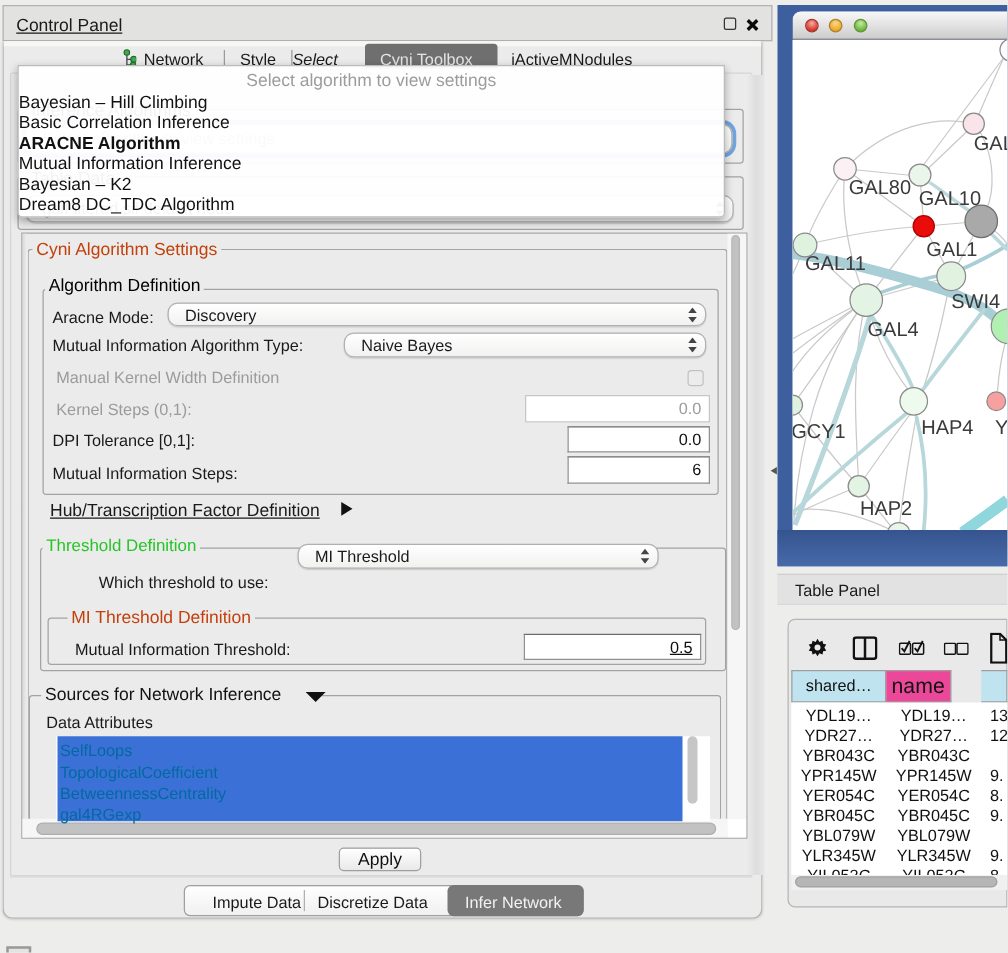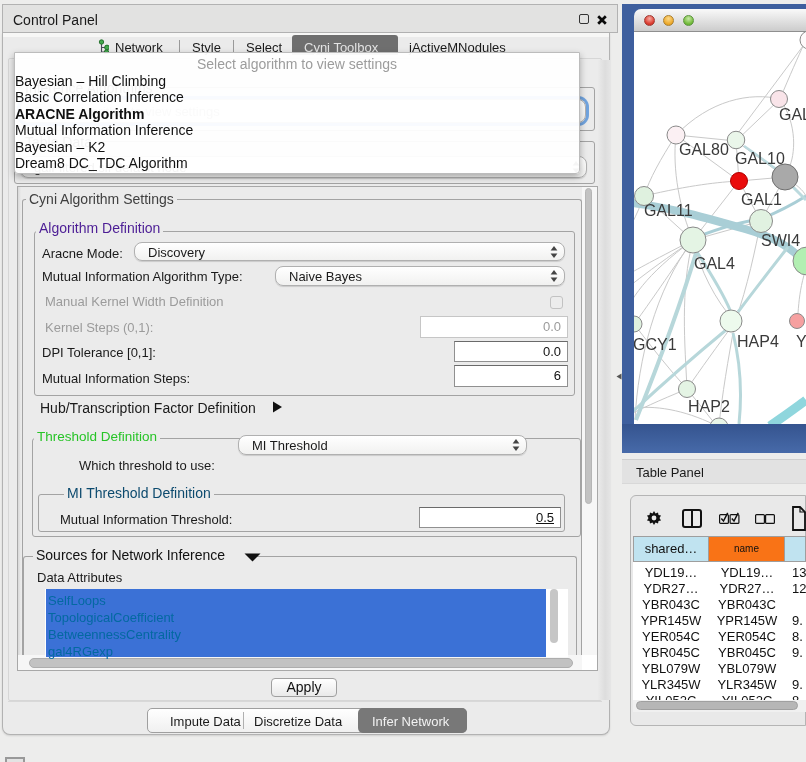--- a/index.html
+++ b/index.html
@@ -1,19 +1,19 @@
 <!DOCTYPE html>
 <html><head>
 <meta charset="utf-8">
 <style>
   * { margin:0; padding:0; box-sizing:border-box; }
   html,body { width:806px; height:762px; background:#ededec; font-family:"Liberation Sans", sans-serif; overflow:hidden; position:relative; }
   .abs { position:absolute; }
   .t13 { font-size:13px; color:#1a1a1a; }
-  .t14 { font-size:14px; color:#1a1a1a; }
+  .t14 { font-size:14px; color:#1a1a1a;text-decoration:underline; }
   .bold { font-weight:normal; }
   .combo {
     position:absolute; border:1px solid #b0b0b0; border-radius:8px;
     background:linear-gradient(#ffffff, #f1f1f0);
     box-shadow:0 1px 1px rgba(0,0,0,0.14);
     font-size:13px; color:#1a1a1a;
   }
   .combo .ctext { position:absolute; left:13px; top:50%; transform:translateY(-50%); white-space:nowrap; }
   .combo .arrows { position:absolute; right:6px; top:50%; transform:translateY(-50%); width:8px; height:12px; }
   .field { position:absolute; background:#fff; border:1px solid #909090; border-top-color:#6a6a6a; font-size:13px; color:#111; text-align:right; padding-right:6px; }
@@ -36,21 +36,21 @@
 <svg class="abs" style="left:96px; top:37px;" width="13" height="17" viewBox="0 0 13 17">
   <path d="M5.5 5 L5.5 15 L10.5 15 M5.5 10.5 L11 10.5" stroke="#4a4a5a" stroke-width="1.1" fill="none"></path>
   <circle cx="5.5" cy="5" r="2.2" fill="#44a84e" stroke="#1d6b26" stroke-width="0.9"></circle>
   <circle cx="11" cy="10.5" r="2.4" fill="#44a84e" stroke="#1d6b26" stroke-width="0.9"></circle>
   <circle cx="10.5" cy="15" r="2.2" fill="#44a84e" stroke="#1d6b26" stroke-width="0.9"></circle>
 </svg>
 <div class="abs t13" style="left:115px; top:40px;">Network</div>
 <div class="abs" style="left:179px; top:40px; width:1px; height:13px; background:#9a9a9a;"></div>
 <div class="abs t13" style="left:192px; top:40px;">Style</div>
 <div class="abs" style="left:233px; top:40px; width:1px; height:13px; background:#9a9a9a;"></div>
-<div class="abs t13" style="left:246px; top:40px;">Select</div>
+<div class="abs t13" style="left:234px; top:40px;font-style:italic;">Select</div>
 <div class="abs t13" style="left:304px; top:40px; color:#e4e4e4;">Cyni Toolbox</div>
 <div class="abs t13" style="left:409px; top:40px;">jActiveMNodules</div>
 
 <div class="abs" style="left:8px; top:58px; width:594px; height:643px; border:1px solid #d6d6d6; border-radius:2px;"></div>
 <div class="abs" style="left:598px; top:60px; width:13px; height:640px; background:linear-gradient(90deg,#eaeaea,#dddddd 55%,#e6e6e6);"></div>
 
 <div class="grp" style="left:14px; top:87px; width:581px; height:44px;"></div>
 <div class="grplabel" style="left:22px; top:80px; color:#111;">Inference Algorithms</div>
 <div class="combo" style="left:20px; top:99px; width:566px; height:24px; box-shadow:0 0 0 3px rgba(100,155,220,0.9);">
   <span class="ctext" style="color:#999;">Select algorithm to view settings</span>
@@ -69,24 +69,24 @@
 <div class="abs" style="left:18px; top:187px; width:3px; height:483px; background:linear-gradient(90deg,#d8d8d8,#ebebeb);"></div>
 
 <div class="abs" style="left:582px; top:187px; width:15px; height:468px; background:#f6f6f6;"></div>
 <div class="abs" style="left:585px; top:188px; width:7px; height:316px; background:#c2c2c2; border:1px solid #b5b5b5; border-radius:4px;"></div>
 
 <div class="abs" style="left:18px; top:655px; width:564px; height:15px; background:#f6f6f6;"></div>
 <div class="abs" style="left:29px; top:658px; width:544px; height:10px; background:#c2c2c2; border:1px solid #adadad; border-radius:5px;"></div>
 <div class="abs" style="left:582px; top:655px; width:15px; height:15px; background:#fff;"></div>
 
 <div class="grp" style="left:22px; top:199px; width:560px; height:456px; border-bottom:none; border-radius:3px 3px 0 0;"></div>
-<div class="grplabel" style="left:26px; top:191px; color:#404040;">Cyni Algorithm Settings</div>
+<div class="grplabel" style="left:26px; top:191px; color:#c2410c;">Cyni Algorithm Settings</div>
 
 <div class="grp" style="left:34px; top:231px; width:541px; height:165px;"></div>
-<div class="grplabel" style="left:36px; top:220px; color:#4c1d95;">Algorithm Definition</div>
+<div class="grplabel" style="left:36px; top:220px; color:#000000;">Algorithm Definition</div>
 
 <div class="abs t13 bold" style="left:42px; top:246px;">Aracne Mode:</div>
 <div class="combo" style="left:134px; top:242px; width:431px; height:19px;">
   <span class="ctext">Discovery</span>
   <svg class="arrows" viewBox="0 0 8 12">
       <path d="M4 0 L7.4 4.4 L0.6 4.4 Z" fill="#444"></path>
       <path d="M4 12 L7.4 7.6 L0.6 7.6 Z" fill="#444"></path>
     </svg>
 </div>
 <div class="abs t13 bold" style="left:42px; top:269px;">Mutual Information Algorithm Type:</div>
@@ -115,21 +115,21 @@
 <div class="grplabel" style="left:34px; top:429px; color:#27c427; font-size:13.5px;">Threshold Definition</div>
 <div class="abs t13 bold" style="left:79px; top:458px;">Which threshold to use:</div>
 <div class="combo" style="left:238px; top:435px; width:289px; height:20px;">
   <span class="ctext">MI Threshold</span>
   <svg class="arrows" viewBox="0 0 8 12">
       <path d="M4 0 L7.4 4.4 L0.6 4.4 Z" fill="#444"></path>
       <path d="M4 12 L7.4 7.6 L0.6 7.6 Z" fill="#444"></path>
     </svg>
 </div>
 <div class="grp" style="left:38px; top:494px; width:527px; height:38px;"></div>
-<div class="grplabel" style="left:54px; top:485px; color:#0c4a6e;margin-left:10px;">MI Threshold Definition</div>
+<div class="grplabel" style="left:54px; top:485px; color:#c2410c;">MI Threshold Definition</div>
 <div class="abs t13 bold" style="left:60px; top:512px;">Mutual Information Threshold:</div>
 <div class="field" style="left:419px; top:507px; width:142px; height:21px; line-height:19px;text-decoration:underline;">0.5</div>
 
 <div class="grp" style="left:23px; top:556px; width:554px; height:99px; border-bottom:none; border-radius:3px 3px 0 0;"></div>
 <div class="grplabel" style="left:33px; top:547px; color:#111; padding-right:30px;">Sources for Network Inference</div>
 <svg class="abs" style="left:244px; top:553px;" width="17" height="9" viewBox="0 0 17 9">
     <path d="M0.5 0.5 L16.5 0.5 L8.5 8.5 Z" fill="#111"></path>
   </svg>
 <div class="abs t13 bold" style="left:37px; top:570px;">Data Attributes</div>
 
@@ -273,21 +273,21 @@
 <svg class="abs" style="left:755px; top:514px;" width="20" height="10" viewBox="0 0 20 10">
   <rect x="0.6" y="0.6" width="8.8" height="8.8" rx="1" fill="none" stroke="#111" stroke-width="1.2"></rect>
   <rect x="10.6" y="0.6" width="8.8" height="8.8" rx="1" fill="none" stroke="#111" stroke-width="1.2"></rect>
 </svg>
 <svg class="abs" style="left:792px; top:506px;" width="14" height="25" viewBox="0 0 14 25">
   <path d="M1 1 L8 1 L13 6 L13 24 L1 24 Z" fill="none" stroke="#111" stroke-width="1.8"></path>
   <path d="M8 1 L8 6 L13 6" fill="none" stroke="#111" stroke-width="1.2"></path>
 </svg>
 
 <div class="abs" style="left:633px; top:536px; width:76px; height:26px; background:#c0e3f0; border:1px solid #9e9e9e; font-size:13px; text-align:center; line-height:24px; color:#111;">shared…</div>
-<div class="abs" style="left:709px; top:536px; width:76px; height:26px; background:#f97316; border:1px solid #9e9e9e; border-left:none; font-size:10px; text-align:center; line-height:24px; color:#111;">name</div>
+<div class="abs" style="left:709px; top:536px; width:52px; height:26px; background:#ec4899; border:1px solid #9e9e9e; border-left:none; font-size:17px; text-align:center; line-height:24px; color:#111;">name</div>
 <div class="abs" style="left:785px; top:536px; width:21px; height:26px; background:#c0e3f0; border:1px solid #9e9e9e; border-left:none;"></div>
 
 <div class="abs" style="left:633px; top:562px; width:173px; height:138px; background:#fff; overflow:hidden;">
   <div style="position:absolute; left:0; top:3px; width:76px; text-align:center; font-size:13px; color:#111; line-height:16px;">YDL19…<br>YDR27…<br>YBR043C<br>YPR145W<br>YER054C<br>YBR045C<br>YBL079W<br>YLR345W<br>YIL052C</div>
   <div style="position:absolute; left:76px; top:3px; width:76px; text-align:center; font-size:13px; color:#111; line-height:16px;">YDL19…<br>YDR27…<br>YBR043C<br>YPR145W<br>YER054C<br>YBR045C<br>YBL079W<br>YLR345W<br>YIL052C</div>
   <div style="position:absolute; left:159px; top:3px; width:50px; font-size:13px; color:#111; line-height:16px;">13…<br>12…<br>&nbsp;<br>9.<br>8.<br>9.<br>&nbsp;<br>9.<br>8.</div>
 </div>
 
 <div class="abs" style="left:633px; top:700px; width:173px; height:12px; background:#f0f0f0;"></div>
 <div class="abs" style="left:636px; top:701px; width:162px; height:9px; background:#b6b6b6; border:1px solid #a0a0a0; border-radius:5px;"></div>

